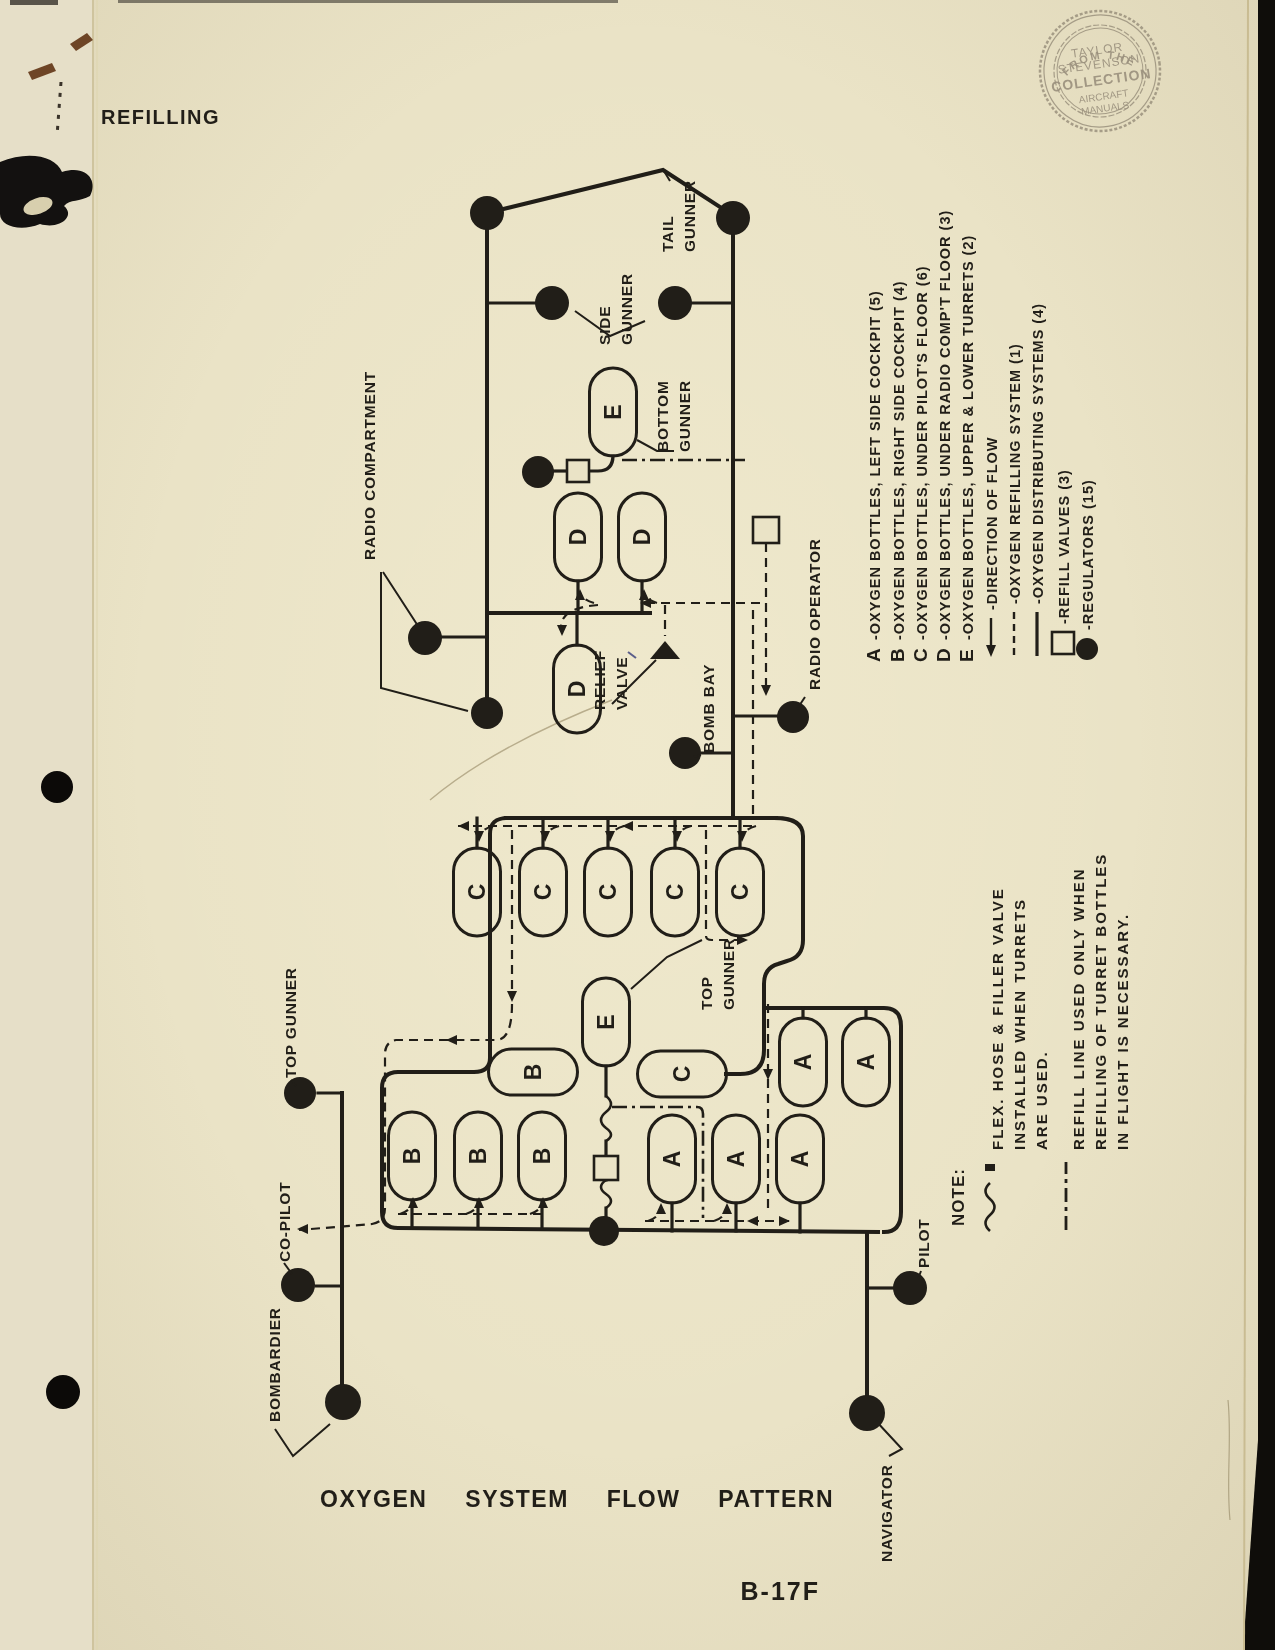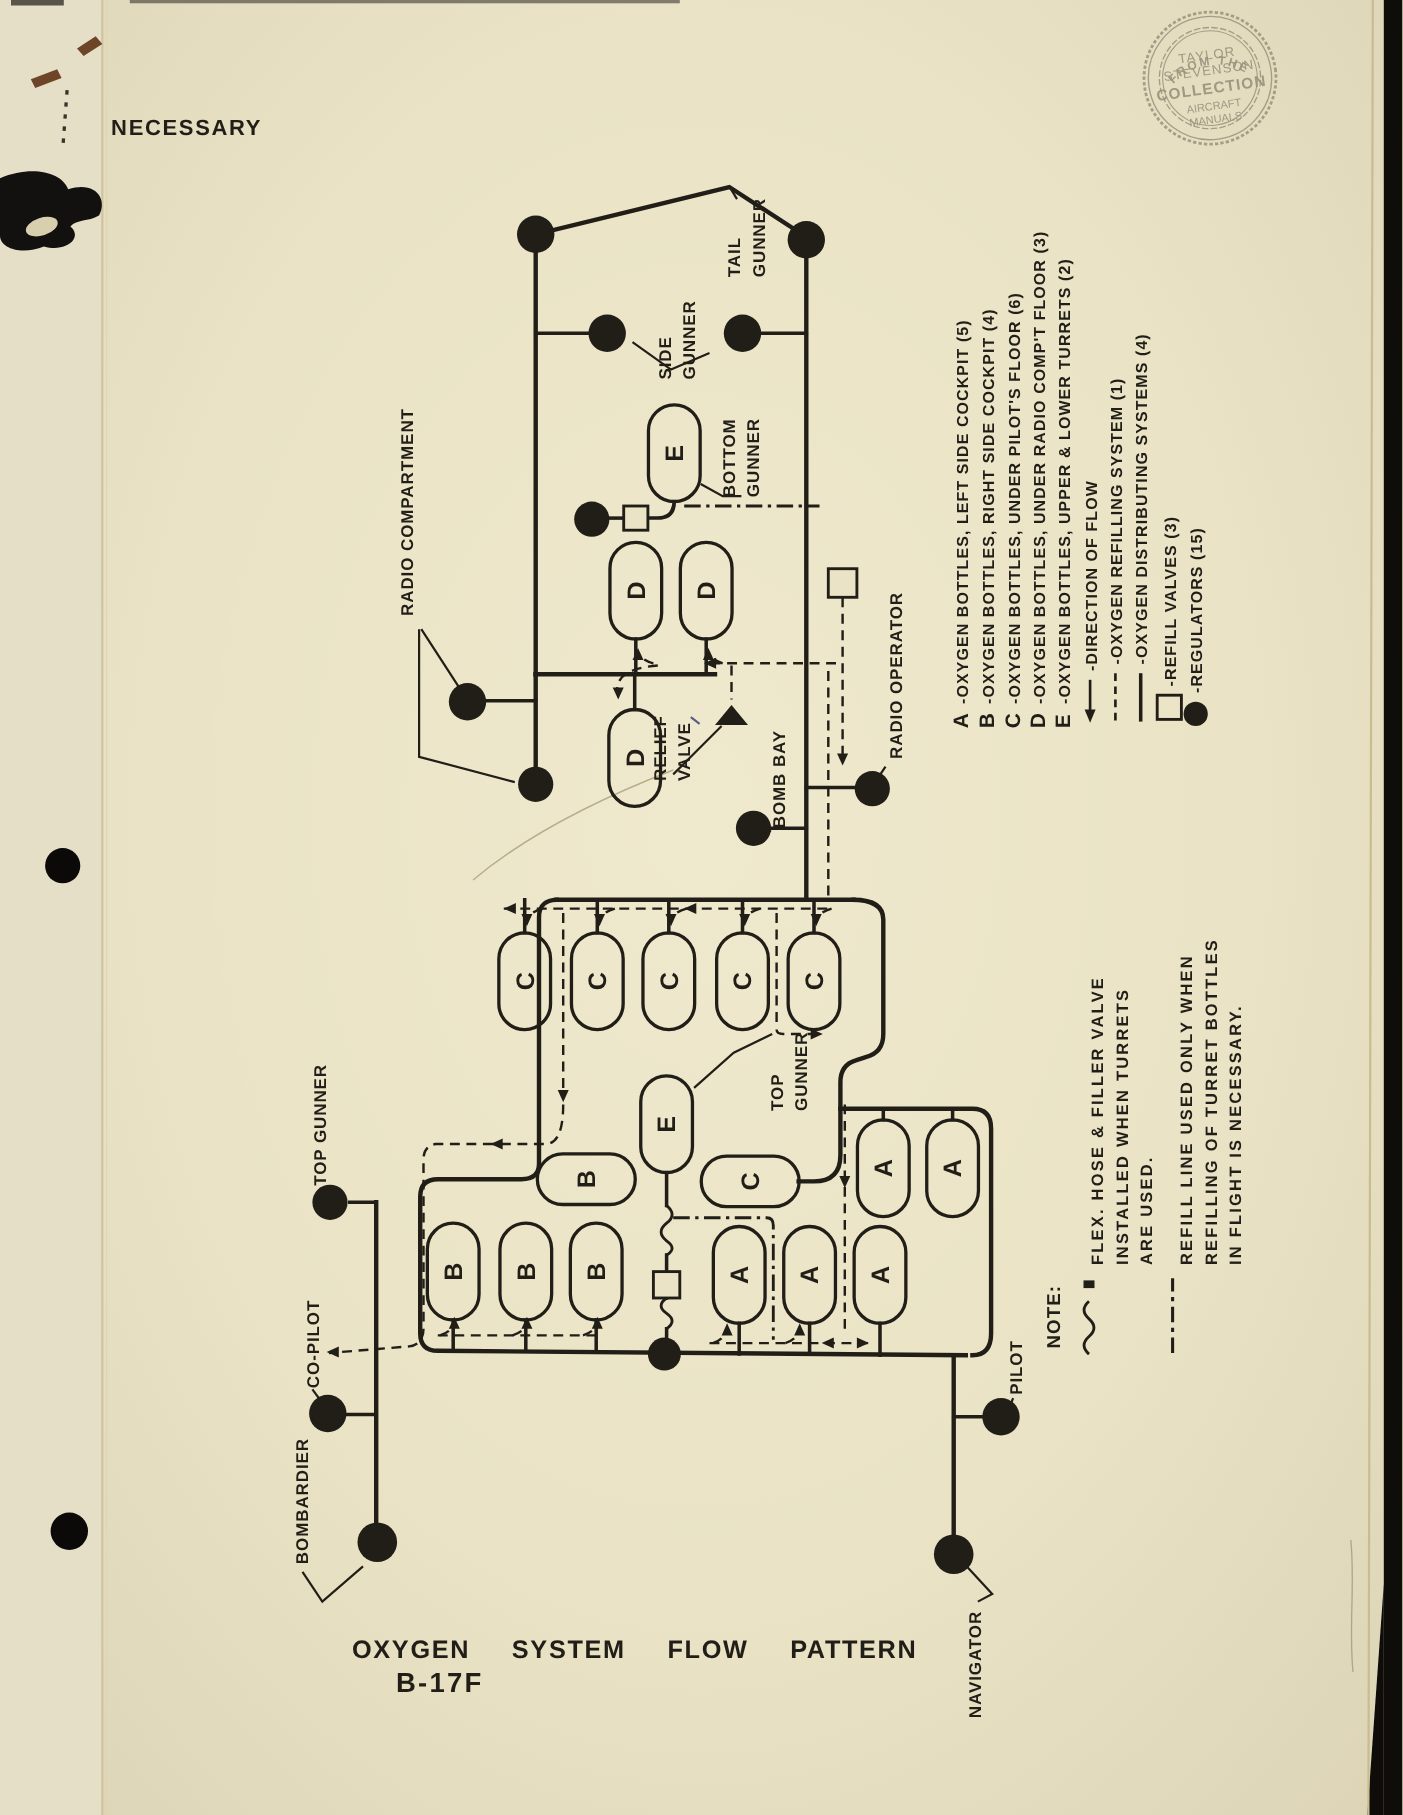--- a/index.html
+++ b/index.html
@@ -26,21 +26,21 @@
   .lg{font:bold 14.5px "Liberation Sans",sans-serif;letter-spacing:1px;}
   .lgk{font:bold 19px "Liberation Sans",sans-serif;}
   .nt{font:bold 15px "Liberation Sans",sans-serif;letter-spacing:2px;}
   .nth{font:bold 17px "Liberation Sans",sans-serif;letter-spacing:1px;}
   .stp{fill:var(--stamp);opacity:.9;}
   .stp-ring{fill:none;stroke:var(--stamp);opacity:.85;}
   #restricted{position:absolute;left:101px;top:106px;color:var(--ink);
        font:bold 20px "Liberation Sans",sans-serif;letter-spacing:1.5px;}
   #title{position:absolute;left:320px;top:1486px;width:460px;text-align:left;color:var(--ink);
        font:bold 23px "Liberation Sans",sans-serif;letter-spacing:1.5px;word-spacing:30px;white-space:nowrap;}
-  #subtitle{position:absolute;left:360px;top:1516px;width:460px;text-align:left;color:var(--ink);
+  #subtitle{position:absolute;left:360px;top:1577px;width:460px;text-align:right;color:var(--ink);
        font:bold 25px "Liberation Sans",sans-serif;letter-spacing:2px;}
 </style>
 </head>
 <body>
 
 <div id="page-vignette"></div>
 
 <svg width="1275" height="1650" viewBox="0 0 1275 1650">
 
   <g>
@@ -297,15 +297,15 @@
     <text class="nt" x="1003" y="1150" transform="rotate(-90 1003 1150)">FLEX. HOSE &amp; FILLER VALVE</text>
     <text class="nt" x="1025" y="1150" transform="rotate(-90 1025 1150)">INSTALLED WHEN TURRETS</text>
     <text class="nt" x="1047" y="1150" transform="rotate(-90 1047 1150)">ARE USED.</text>
     <path d="M1066,1230 V1162" stroke="var(--ink)" stroke-width="2.8" stroke-dasharray="14 5 4 5" fill="none"></path>
     <text class="nt" x="1084" y="1150" transform="rotate(-90 1084 1150)">REFILL LINE USED ONLY WHEN</text>
     <text class="nt" x="1106" y="1150" transform="rotate(-90 1106 1150)">REFILLING OF TURRET BOTTLES</text>
     <text class="nt" x="1128" y="1150" transform="rotate(-90 1128 1150)">IN FLIGHT IS NECESSARY.</text>
   </g>
 </svg>
 
-<div id="restricted">NECESSARY</div>
+<div id="restricted">REFILLING</div>
 <div id="title">OXYGEN SYSTEM FLOW PATTERN</div>
 <div id="subtitle">B-17F</div>
 
 </body></html>

